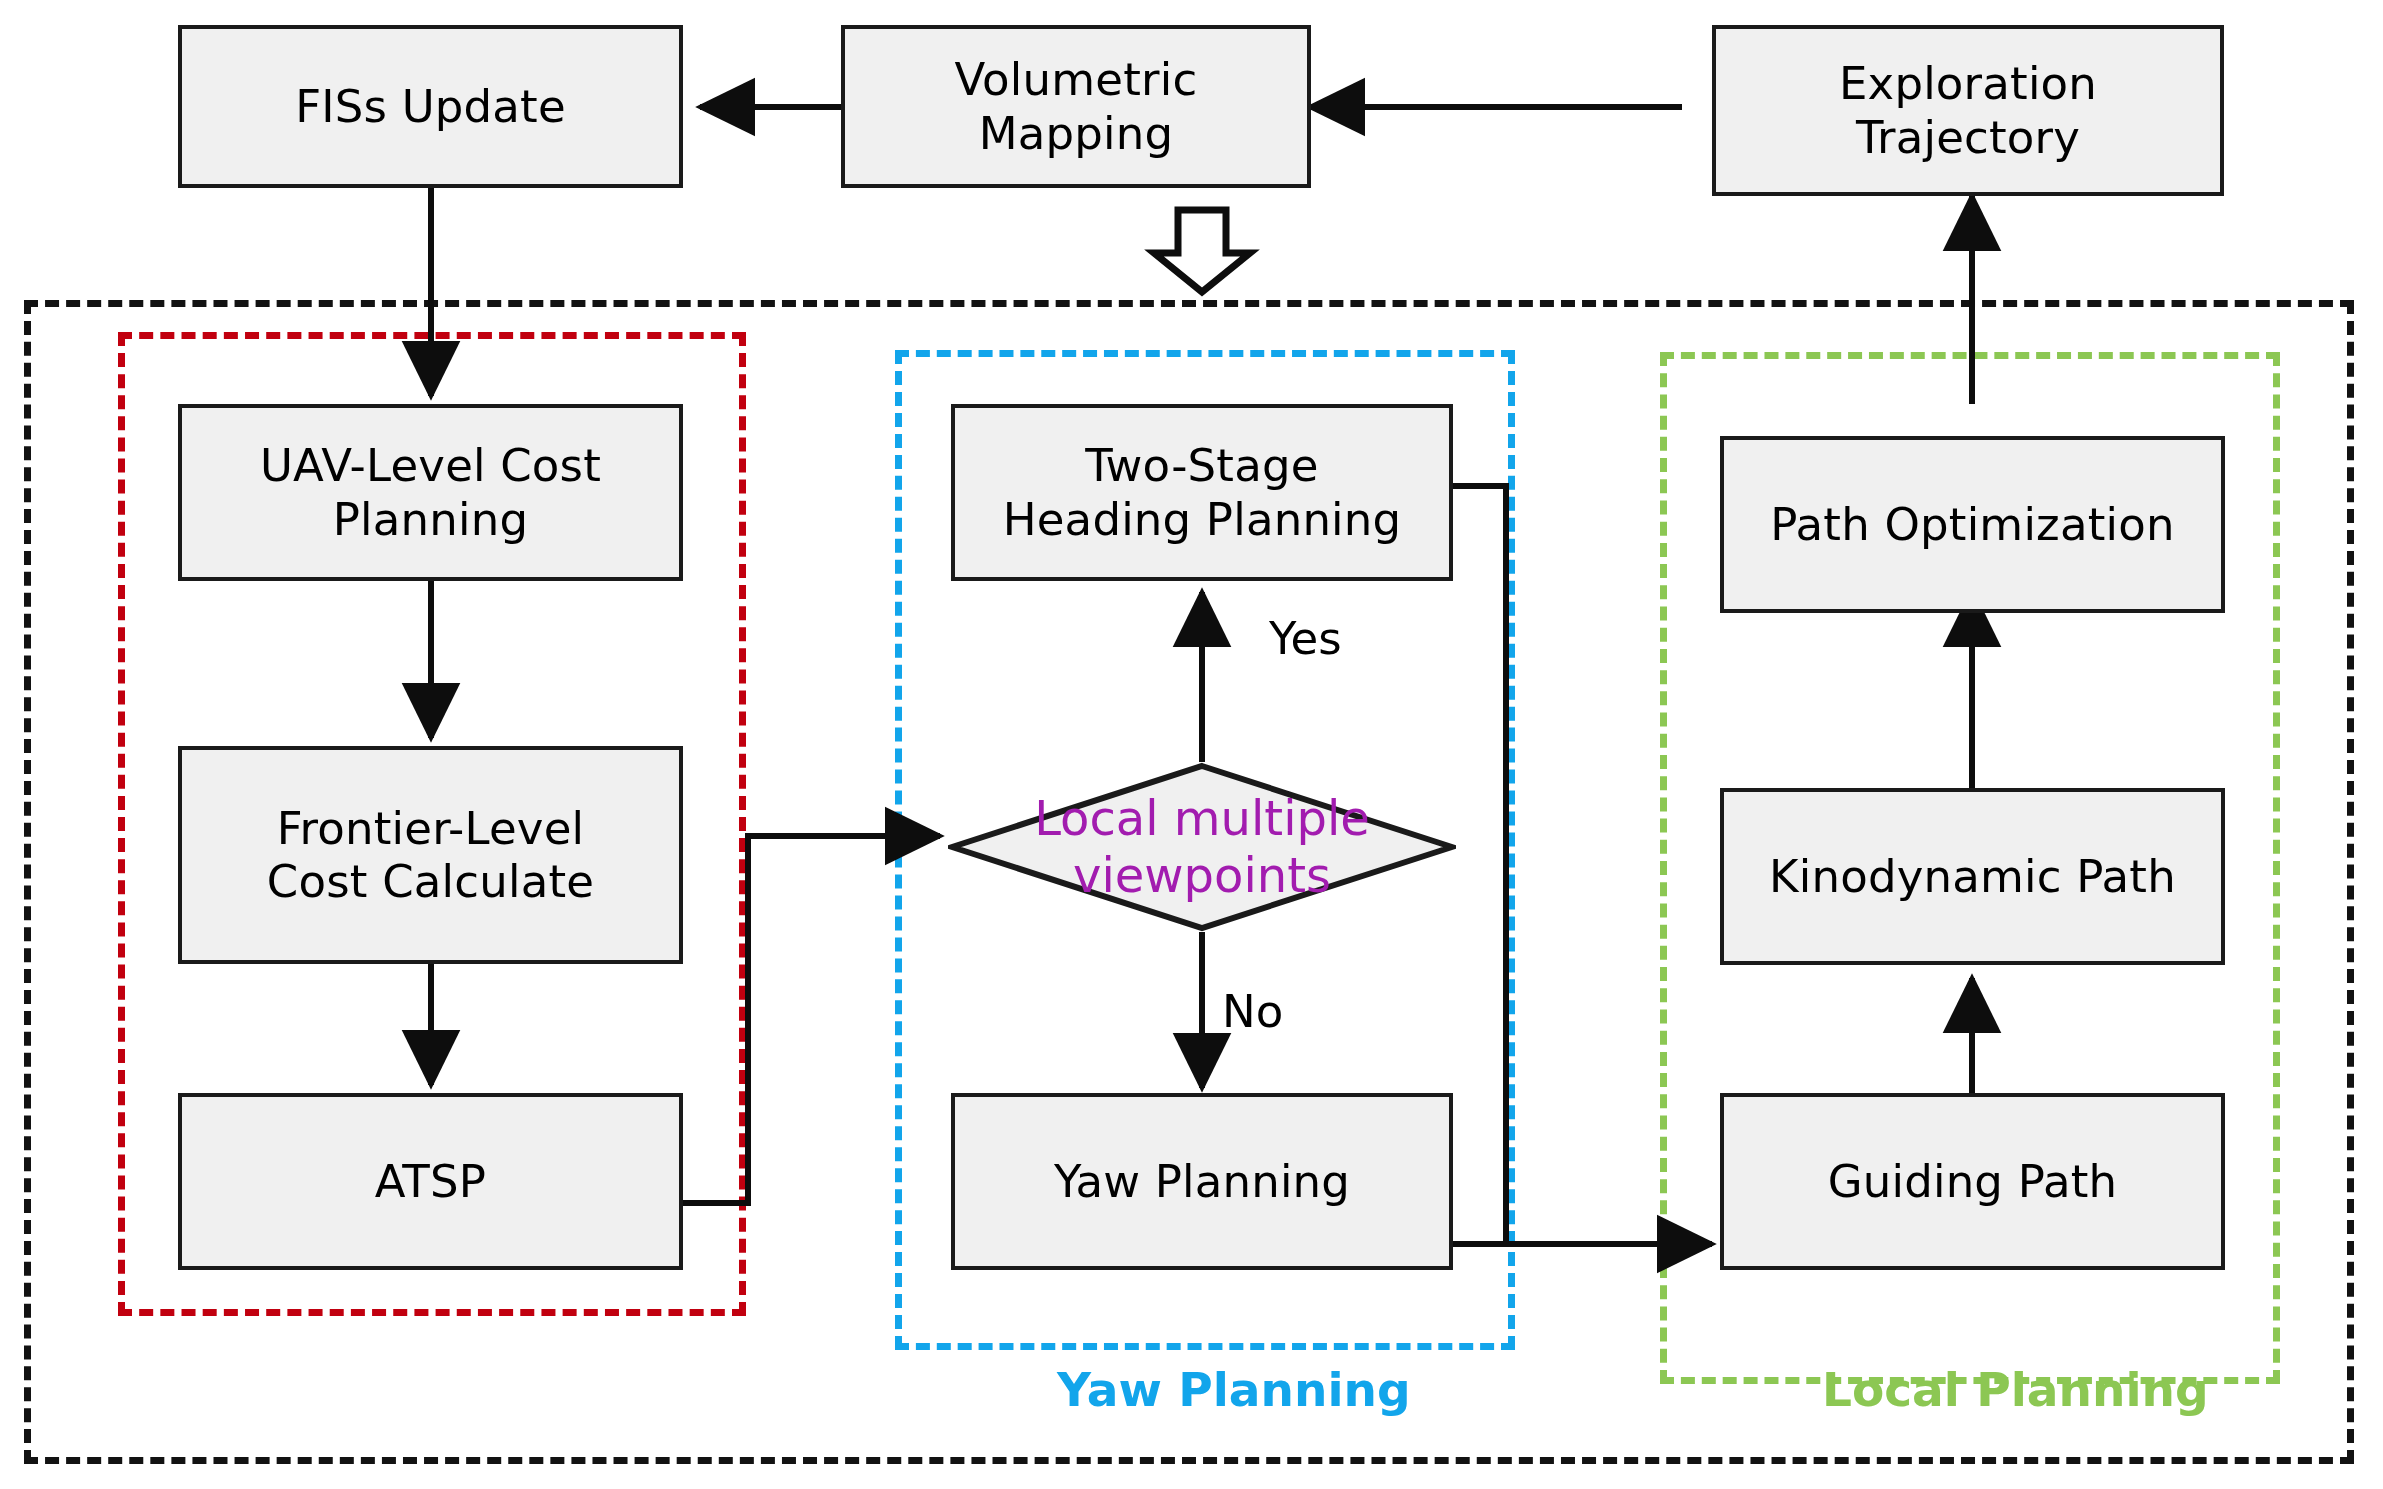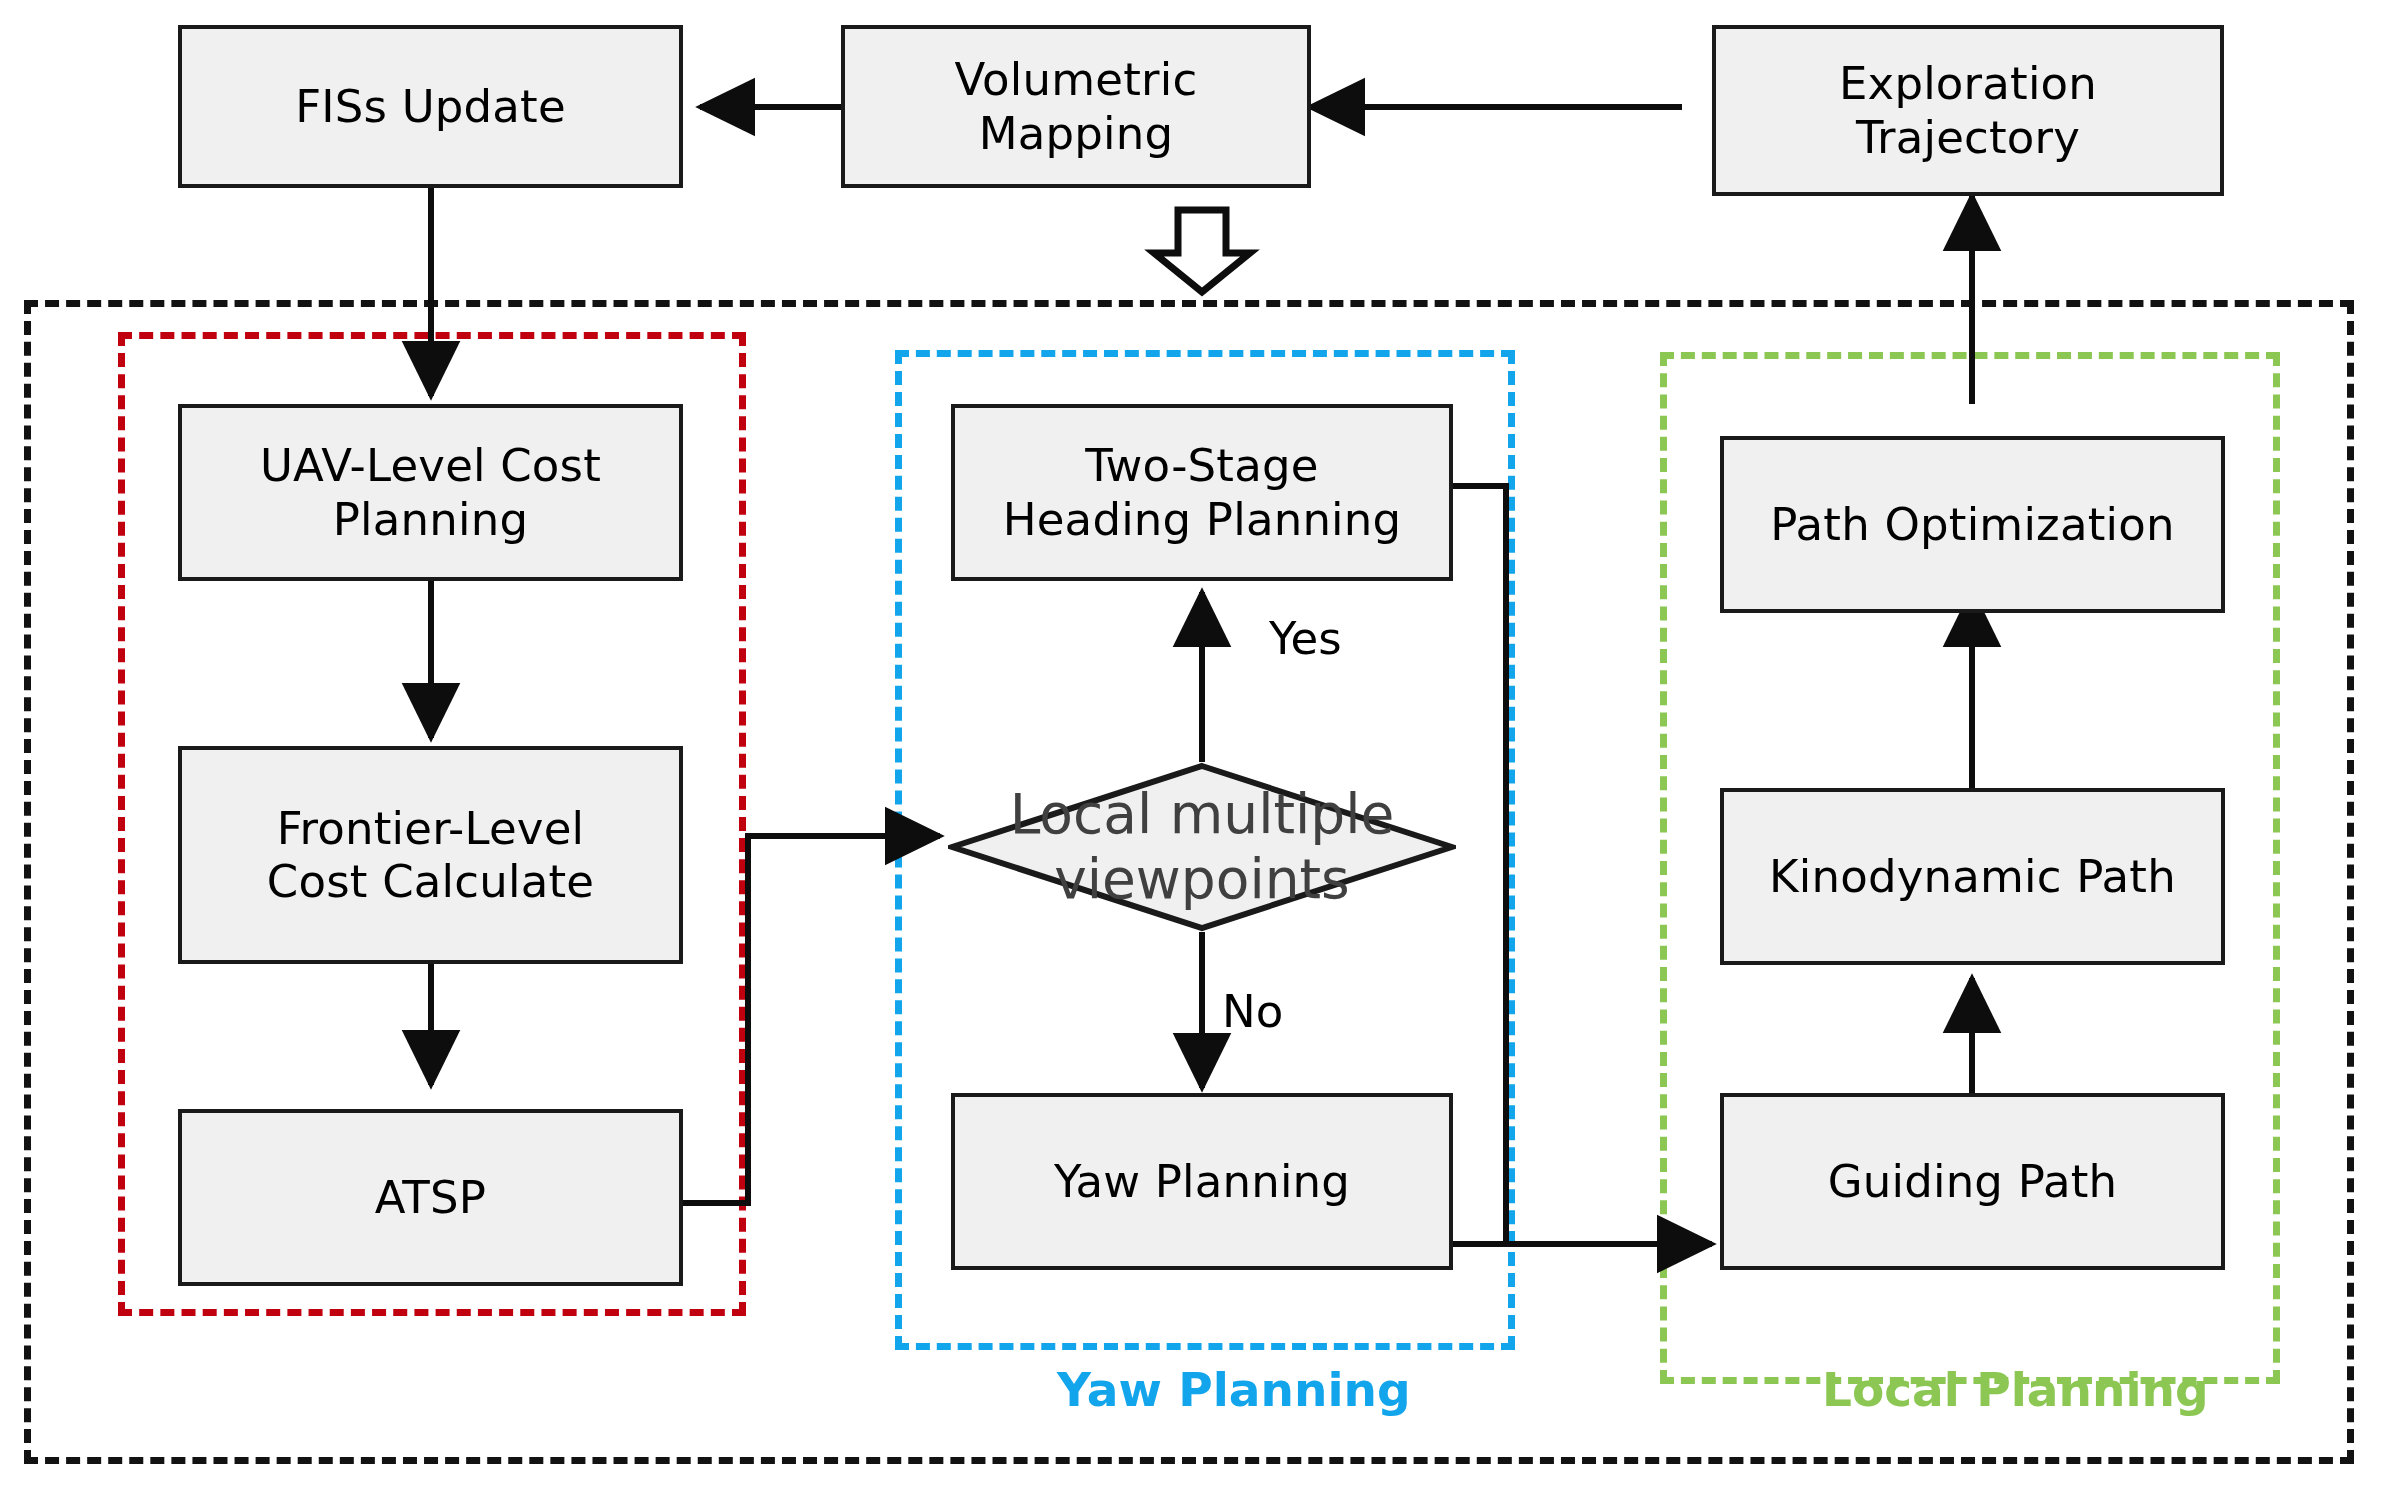--- a/index.html
+++ b/index.html
@@ -7,21 +7,21 @@
        font-family:"DejaVu Sans","Liberation Sans",sans-serif;}
   #stage{position:absolute;left:0;top:0;width:2383px;height:1489px;}
   svg#wires{position:absolute;left:0;top:0;width:2383px;height:1489px;pointer-events:none;}
 
   .node{position:absolute;box-sizing:border-box;background:#f0f0f0;
         border:4px solid #1a1a1a;display:flex;align-items:center;justify-content:center;
         text-align:center;color:#000;font-size:45px;line-height:1.18;letter-spacing:.2px;}
   .node span{display:block;padding:0 8px;}
 
   .diamond{position:absolute;display:flex;align-items:center;justify-content:center;}
-  .diamond .dlabel{position:relative;z-index:2;text-align:center;font-size:55px;line-height:1.18;color:#404040;}
+  .diamond .dlabel{position:relative;z-index:2;text-align:center;font-size:48px;line-height:1.18;color:#a21caf;}
   .diamond svg{position:absolute;left:0;top:0;}
 
   .dashbox{position:absolute;box-sizing:border-box;background:transparent;}
   .dash-outer{border:7px dashed #121212;}
   .dash-red{border:7px dashed #C1000F;}
   .dash-blue{border:7px dashed #12A5EB;}
   .dash-green{border:7px dashed #8CC753;}
 
   .caption{position:absolute;font-size:47px;font-weight:bold;white-space:nowrap;}
   .cap-red{color:#C1000F;}
@@ -99,21 +99,21 @@
   <div class="node" style="left:178px;top:404px;width:505px;height:177px;flex-direction:column;">
     <span>UAV-Level Cost</span>
     <span>Planning</span>
   </div>
 
   <div class="node" style="left:178px;top:746px;width:505px;height:218px;flex-direction:column;">
     <span>Frontier-Level</span>
     <span>Cost Calculate</span>
   </div>
 
-  <div class="node" style="left:178px;top:1093px;width:505px;height:177px;margin-top:16px;">
+  <div class="node" style="left:178px;top:1093px;width:505px;height:177px;">
     <span>ATSP</span>
   </div>
 
 
   <div class="node" style="left:951px;top:404px;width:502px;height:177px;flex-direction:column;">
     <span>Two-Stage</span>
     <span>Heading Planning</span>
   </div>
 
   <div class="diamond" style="left:948px;top:762px;width:508px;height:170px;">

